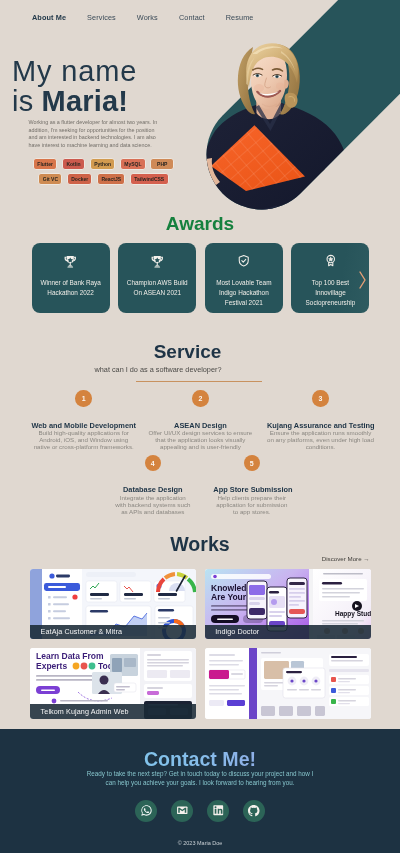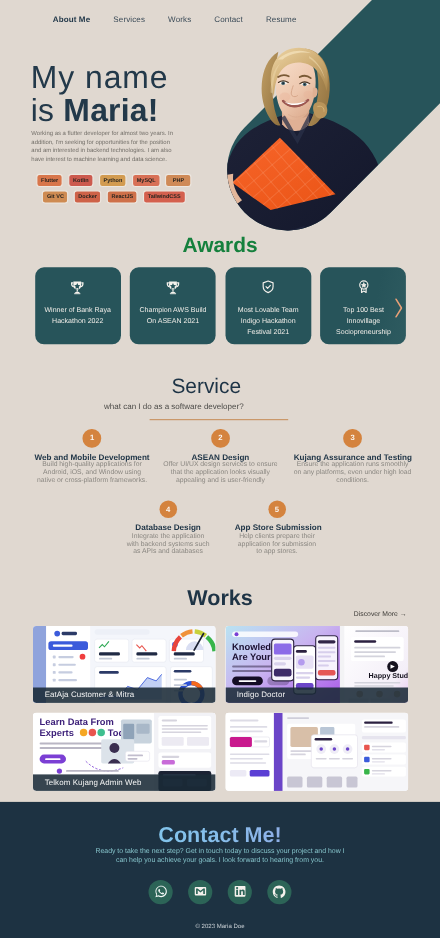--- a/index.html
+++ b/index.html
@@ -1,52 +1,52 @@
 <!DOCTYPE html>
 <html><head>
 <meta charset="utf-8">
 <style>
   * { box-sizing: border-box; margin:0; padding:0; }
   html,body { width:400px; height:853px; }
   body { font-family:"Liberation Sans", sans-serif; background:#E0D8D0; overflow:hidden; }
   .page { position:relative; width:400px; height:853px; background:#E0D8D0; overflow:hidden; }
 
   
-  .nav { position:absolute; top:0; left:0; width:400px; height:35px; display:flex; align-items:center; padding-left:48px; gap:21px; z-index:20; }
+  .nav { position:absolute; top:0; left:0; width:400px; height:35px; display:flex; align-items:center; padding-left:32px; gap:21px; z-index:20; }
   .nav a { font-size:7.3px; color:#3A4A57; text-decoration:none; letter-spacing:.1px; }
   .nav a.active { font-weight:bold; color:#23394A; }
 
   
   .hero { position:relative; height:215px; }
   .hero-shape { position:absolute; top:0; left:0; width:400px; height:215px; overflow:hidden; }
-  .hero-title { position:absolute; left:28px; top:56px; }
+  .hero-title { position:absolute; left:12px; top:56px; }
   .hero-title .l1 { font-size:29px; color:#23394A; font-weight:400; line-height:30px; letter-spacing:0.85px; }
   .hero-title .l2 { font-size:29px; color:#23394A; font-weight:400; line-height:30px; letter-spacing:0.2px; }
   .hero-title .l2 b { font-weight:bold;text-align:right; }
   .hero-p { position:absolute; left:28.5px; top:119px; width:131px; font-size:5.4px; line-height:7.7px; color:#736F69; }
   .tags { position:absolute; left:31.5px; top:158.4px; width:144px; display:flex; flex-wrap:wrap; justify-content:center; gap:3px 4.6px; }
   .tag { height:12px; min-width:23.5px; padding:0 3.3px; border-radius:3px; font-size:5.0px; font-weight:bold; color:#2A2520; display:flex; align-items:center; justify-content:center; border:1px solid #EDE7E0; }
 
   
   .awards-title { position:absolute; top:214px; left:0; width:400px; text-align:center; font-size:19px; font-weight:bold; color:#15803d; line-height:19px; }
   .awards-row { position:absolute; top:243.3px; left:0; width:400px; height:70px; }
   .award { position:absolute; top:0; width:78px; height:70px; background:#27545A; border-radius:8px; color:#F0EDE8; text-align:center; padding-top:11px; }
   .award-last { background:linear-gradient(100deg,#27545A 62%,#2E5B60 100%); }
   .award .ic { height:13px; display:flex; align-items:center; justify-content:center; }
   .award .t { font-size:6.4px; line-height:9.7px; margin-top:11px; padding:0 8px; }
   .arrow-next { position:absolute; left:359px; top:27.3px; line-height:0; }
 
   
-  .service-title { position:absolute; top:342px; left:0; width:375px; text-align:center; font-size:19px; font-weight:normal; color:#1E3446; line-height:19px; }
+  .service-title { position:absolute; top:342px; left:0; width:375px; text-align:center; font-size:19px; font-weight:bold; color:#1E3446; line-height:19px; }
   .service-sub { position:absolute; top:365px; left:0; width:316px; text-align:center; font-size:7.3px; color:#4B4A47; line-height:9px; }
   .service-rule { position:absolute; top:381px; left:136px; width:126px; height:1px; background:#C8925F; }
   .svc-row { position:absolute; top:0; left:0; width:400px; }
   .svc { position:absolute; text-align:center; }
   .svc .num { width:16.4px; height:16.4px; border-radius:50%; background:#D4833E; color:#FAF4EE; font-size:7px; font-weight:600; display:flex; align-items:center; justify-content:center; margin:0 auto; }
-  .svc .h { font-size:7.4px; font-weight:bold; color:#1E3446; margin-top:5px; line-height:8px; white-space:nowrap; }
+  .svc .h { font-size:7.4px; font-weight:bold; color:#1E3446; margin-top:15px; line-height:8px; white-space:nowrap; }
   .svc .d { font-size:6.2px; line-height:7.2px; color:#8A8781; margin-top:-0.5px; }
 
   
   .works-title { position:absolute; top:535px; left:0; width:400px; text-align:center; font-size:19.6px; font-weight:bold; color:#1E3446; line-height:19px; }
   .discover { position:absolute; top:555px; right:30.5px; font-size:6.2px; color:#3E3C38; text-decoration:none; }
   .work { position:absolute; border-radius:3px; overflow:hidden; background:#fff; width:166px; height:70.5px; }
   .work .cap { position:absolute; left:0; bottom:0; width:100%; height:14.8px; background:rgba(26,42,55,.88); color:#F5F5F5; font-size:7.2px; display:flex; align-items:center; padding-left:10.6px; letter-spacing:0.1px; }
 
   
   .contact { position:absolute; left:0; top:729.2px; width:400px; height:123.8px; background:#1D3242; }

